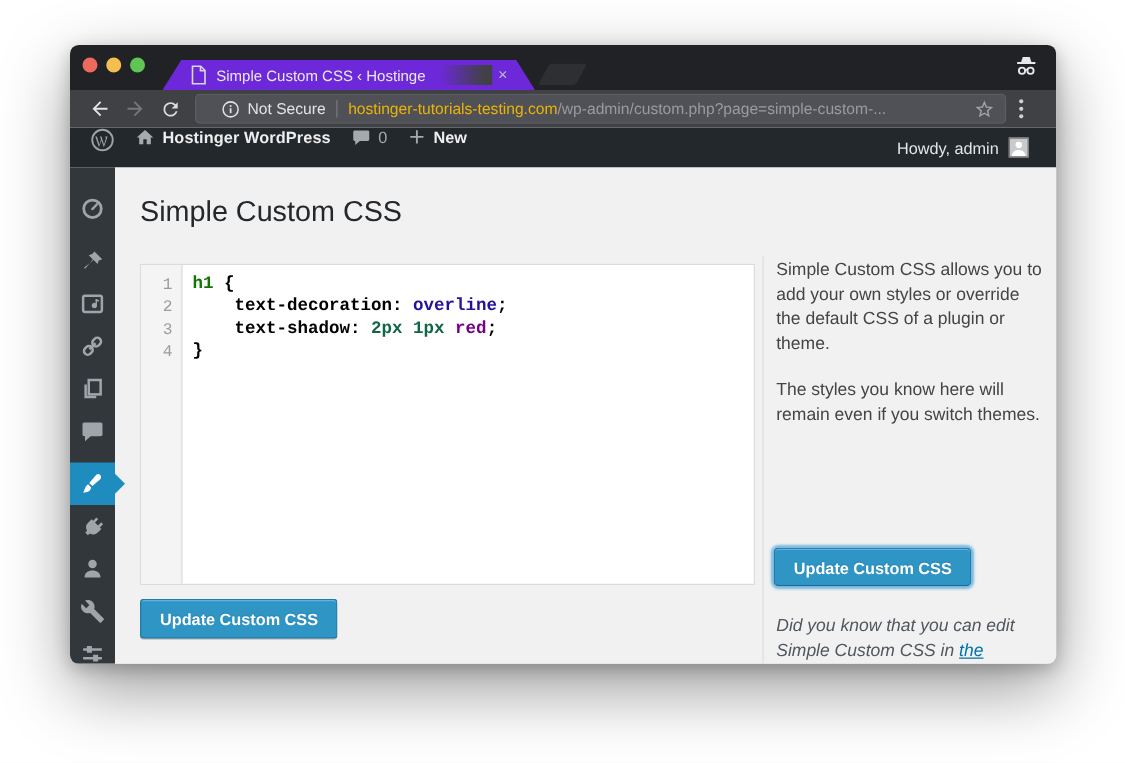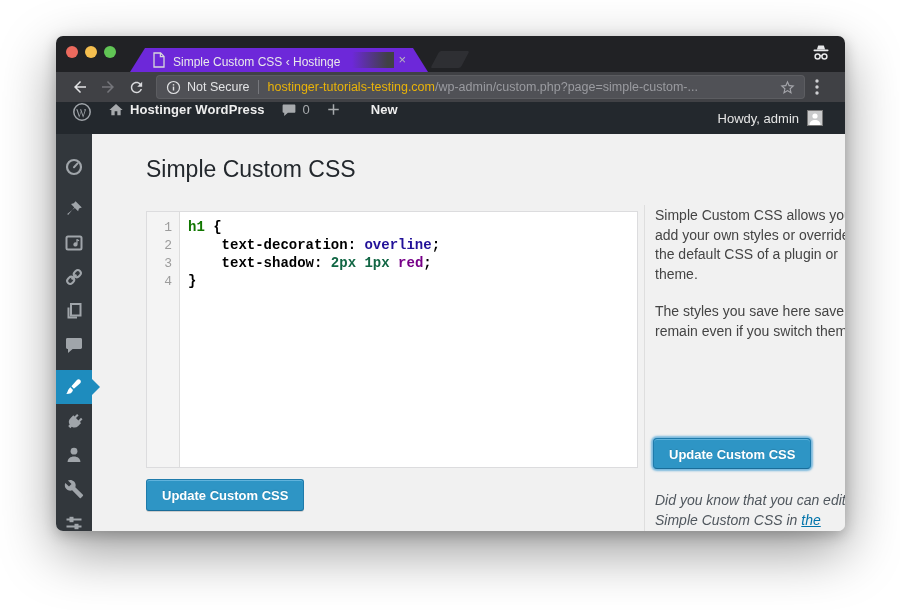--- a/index.html
+++ b/index.html
@@ -26,42 +26,42 @@
     background:linear-gradient(to right, rgba(64,65,69,0), #404145 85%); }
   .tab-close { font-size:13px; color:#b9babd; margin-left:4px; line-height:14px; cursor:default; }
   .tab-stub { position:absolute; left:379px; top:15px; width:30px; height:17px; background:#2e2f33;
     transform:skewX(-28deg); border-radius:2px; }
   .incognito { position:absolute; right:12px; top:5px; width:24px; height:24px; color:#e7e8ea; }
 
   
   .toolbar { position:relative; height:30px; background:#404145; display:flex; align-items:center; padding:0 10px; }
   .nav-btn { width:28px; height:24px; display:flex; align-items:center; justify-content:center; }
   .urlfield { flex:1; height:24px; margin:0 4px 0 6px; background:#505156; border:1px solid rgba(255,255,255,.07);
-    border-radius:4px; display:flex; align-items:center; padding:0 8px 0 9px; min-width:0; }
+    border-radius:4px; display:flex; align-items:center; padding:0 8px 0 20px; min-width:0; }
   .sec-label { color:#e2e3e5; font-size:12.5px; margin:0 8px 0 6px; white-space:nowrap; }
   .url-sep { width:1px; height:14px; background:#77787d; margin-right:9px; }
   .url-text { flex:1; font-size:12.5px; white-space:nowrap; overflow:hidden; min-width:0; }
   .url-domain { color:#eab308; } .url-path { color:#9a9ba0; }
   .star { margin-left:8px; flex:none; }
   .dots { margin-left:6px; flex:none; width:20px; text-align:center; }
 
   
   .adminbar { height:32px; background:var(--admin-bar-bg,#23282d); display:flex; align-items:center;
     color:#eee; font-size:13px; padding:0 10px 0 8px; }
   .ab-item { display:flex; gap:6px; padding:0 8px; height:100%; color:#eee; }
   .ab-icon { color:#a7aaad; display:flex; }
   .ab-sitename { font-weight:700; letter-spacing:.1px; }
   .ab-count { color:#a7aaad; }
-  .ab-new-label { font-weight:700;margin-left:24px; }
+  .ab-new-label { font-weight:700; }
   .ab-right { margin-left:auto; display:flex; align-items:center; gap:8px; padding-right:12px;justify-content:space-between; }
   .howdy { color:#e5e5e5; }
   .avatar { width:16px; height:16px; background:#c9cacb; border:1px solid #777; display:flex; align-items:flex-end; justify-content:center; overflow:hidden; }
 
   
-  .body-row { position:relative; display:flex; height:397px;gap:34px; }
+  .body-row { position:relative; display:flex; height:397px; }
   .adminmenu { position:relative; z-index:2; width:36px; background:var(--admin-menu-bg,#32373c);
     padding-top:16px; flex:none; }
   .menu-item { position:relative; width:36px; height:34px; display:flex; align-items:center; justify-content:center;
     color:#a0a5aa; cursor:pointer; }
   .menu-item.gap { margin-top:8px; }
   .menu-item.active { background:var(--menu-active,#1e8cbe); color:#fff; }
   .menu-item.active::after { content:""; position:absolute; right:-8px; top:50%; margin-top:-8px;
     border:8px solid transparent; border-left-color:var(--menu-active,#1e8cbe); border-right-width:0; }
   .micon { display:flex; width:20px; height:20px; }
 
@@ -326,21 +326,21 @@
             </div>
           <div class="code"><div><span class="tok-tag">h1</span><span class="tok-plain"> {</span></div><div><span class="tok-plain">    </span><span class="tok-plain">text-decoration</span><span class="tok-plain">: </span><span class="tok-atom">overline</span><span class="tok-plain">;</span></div><div><span class="tok-plain">    </span><span class="tok-plain">text-shadow</span><span class="tok-plain">: </span><span class="tok-number">2px</span><span class="tok-plain"> </span><span class="tok-number">1px</span><span class="tok-plain"> </span><span class="tok-keyword">red</span><span class="tok-plain">;</span></div><div><span class="tok-plain">}</span></div></div>
         </div>
 
         <button class="btn-primary main-update-btn">Update Custom CSS</button>
 
         <div class="col-divider"></div>
 
         <div class="help">
             <p>Simple Custom CSS allows you to add your own styles or override the default CSS of a plugin or theme.</p>
-            <p>The styles you save here save remain even if you switch themes.</p>
+            <p>The styles you know here will remain even if you switch themes.</p>
           </div>
 
         <button class="btn-primary help-update-btn">Update Custom CSS</button>
 
         <div class="tip"><span>Did you know that you can edit Simple Custom CSS in </span><a>the</a></div>
       </div>
     </div>
 
   </div>
 </div>

